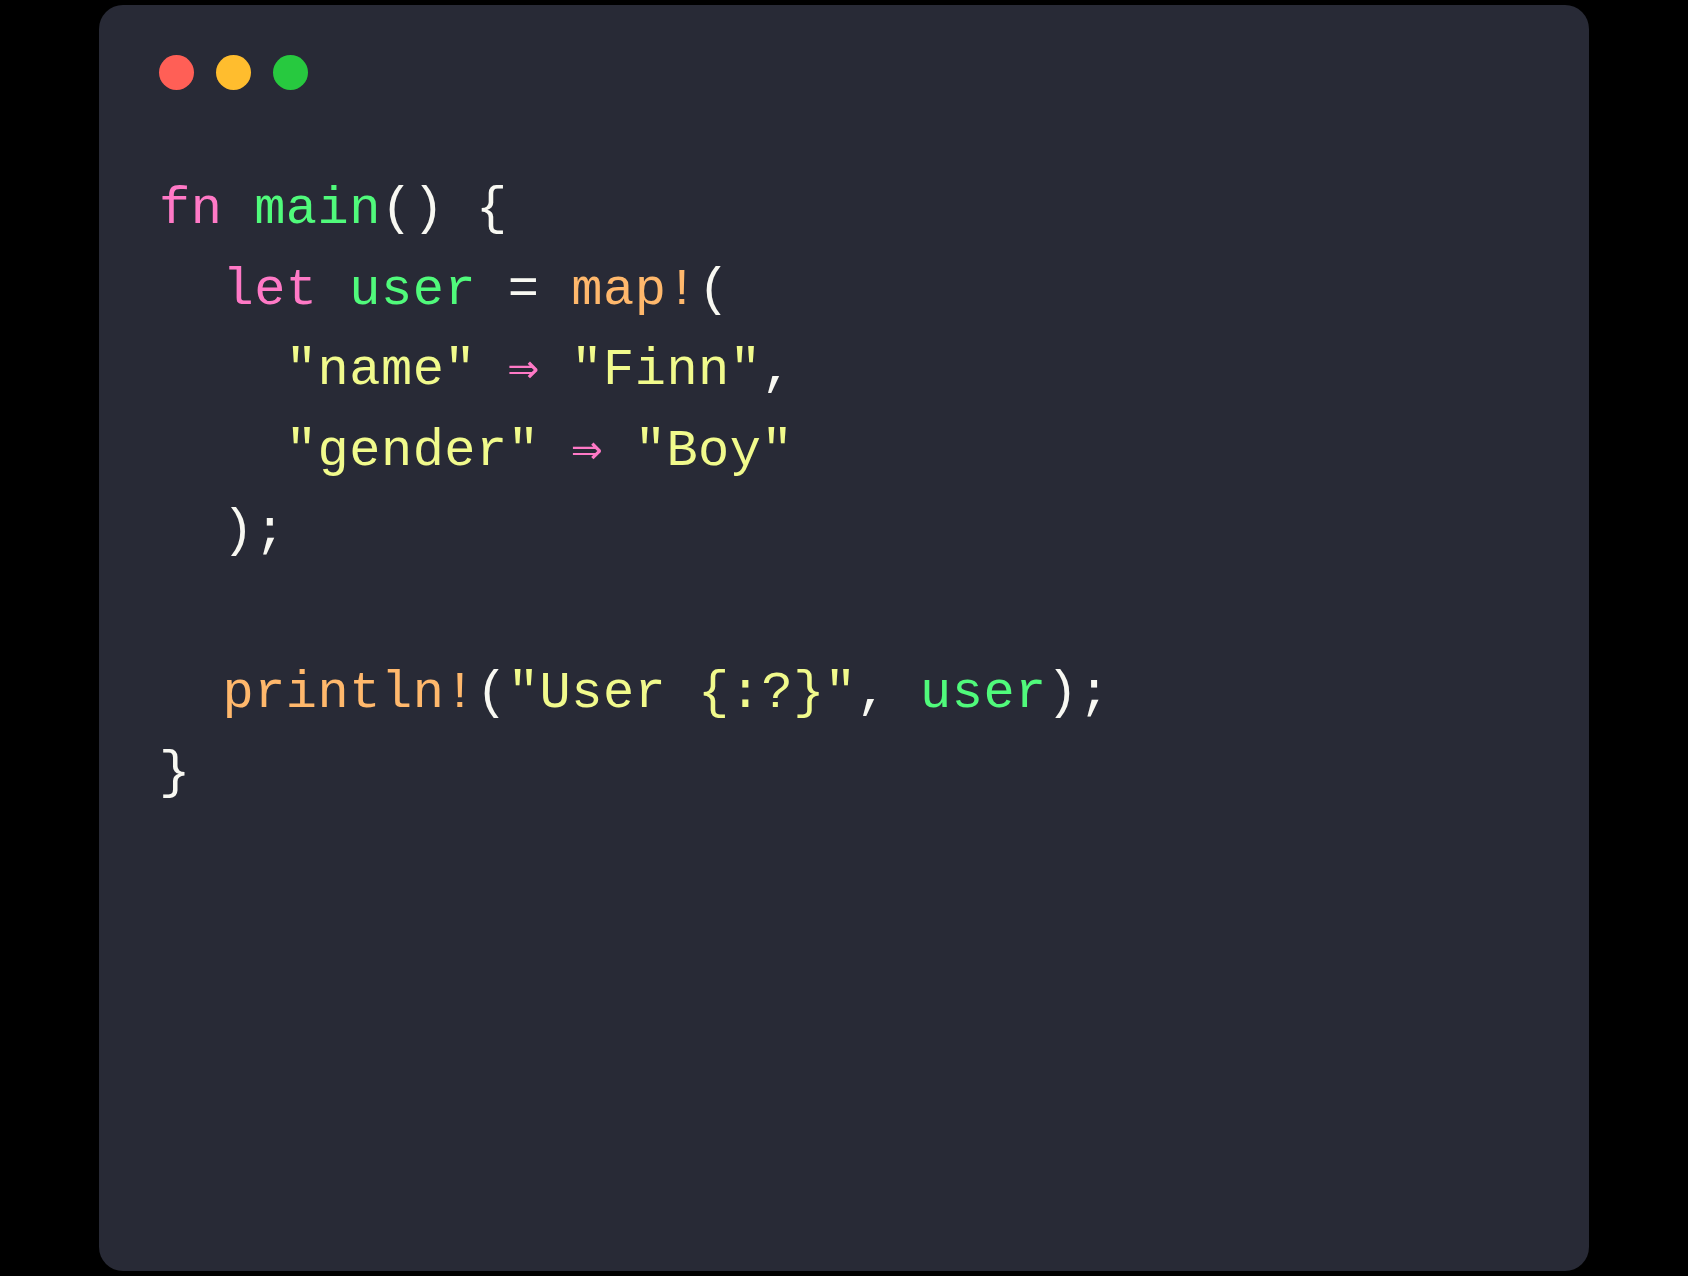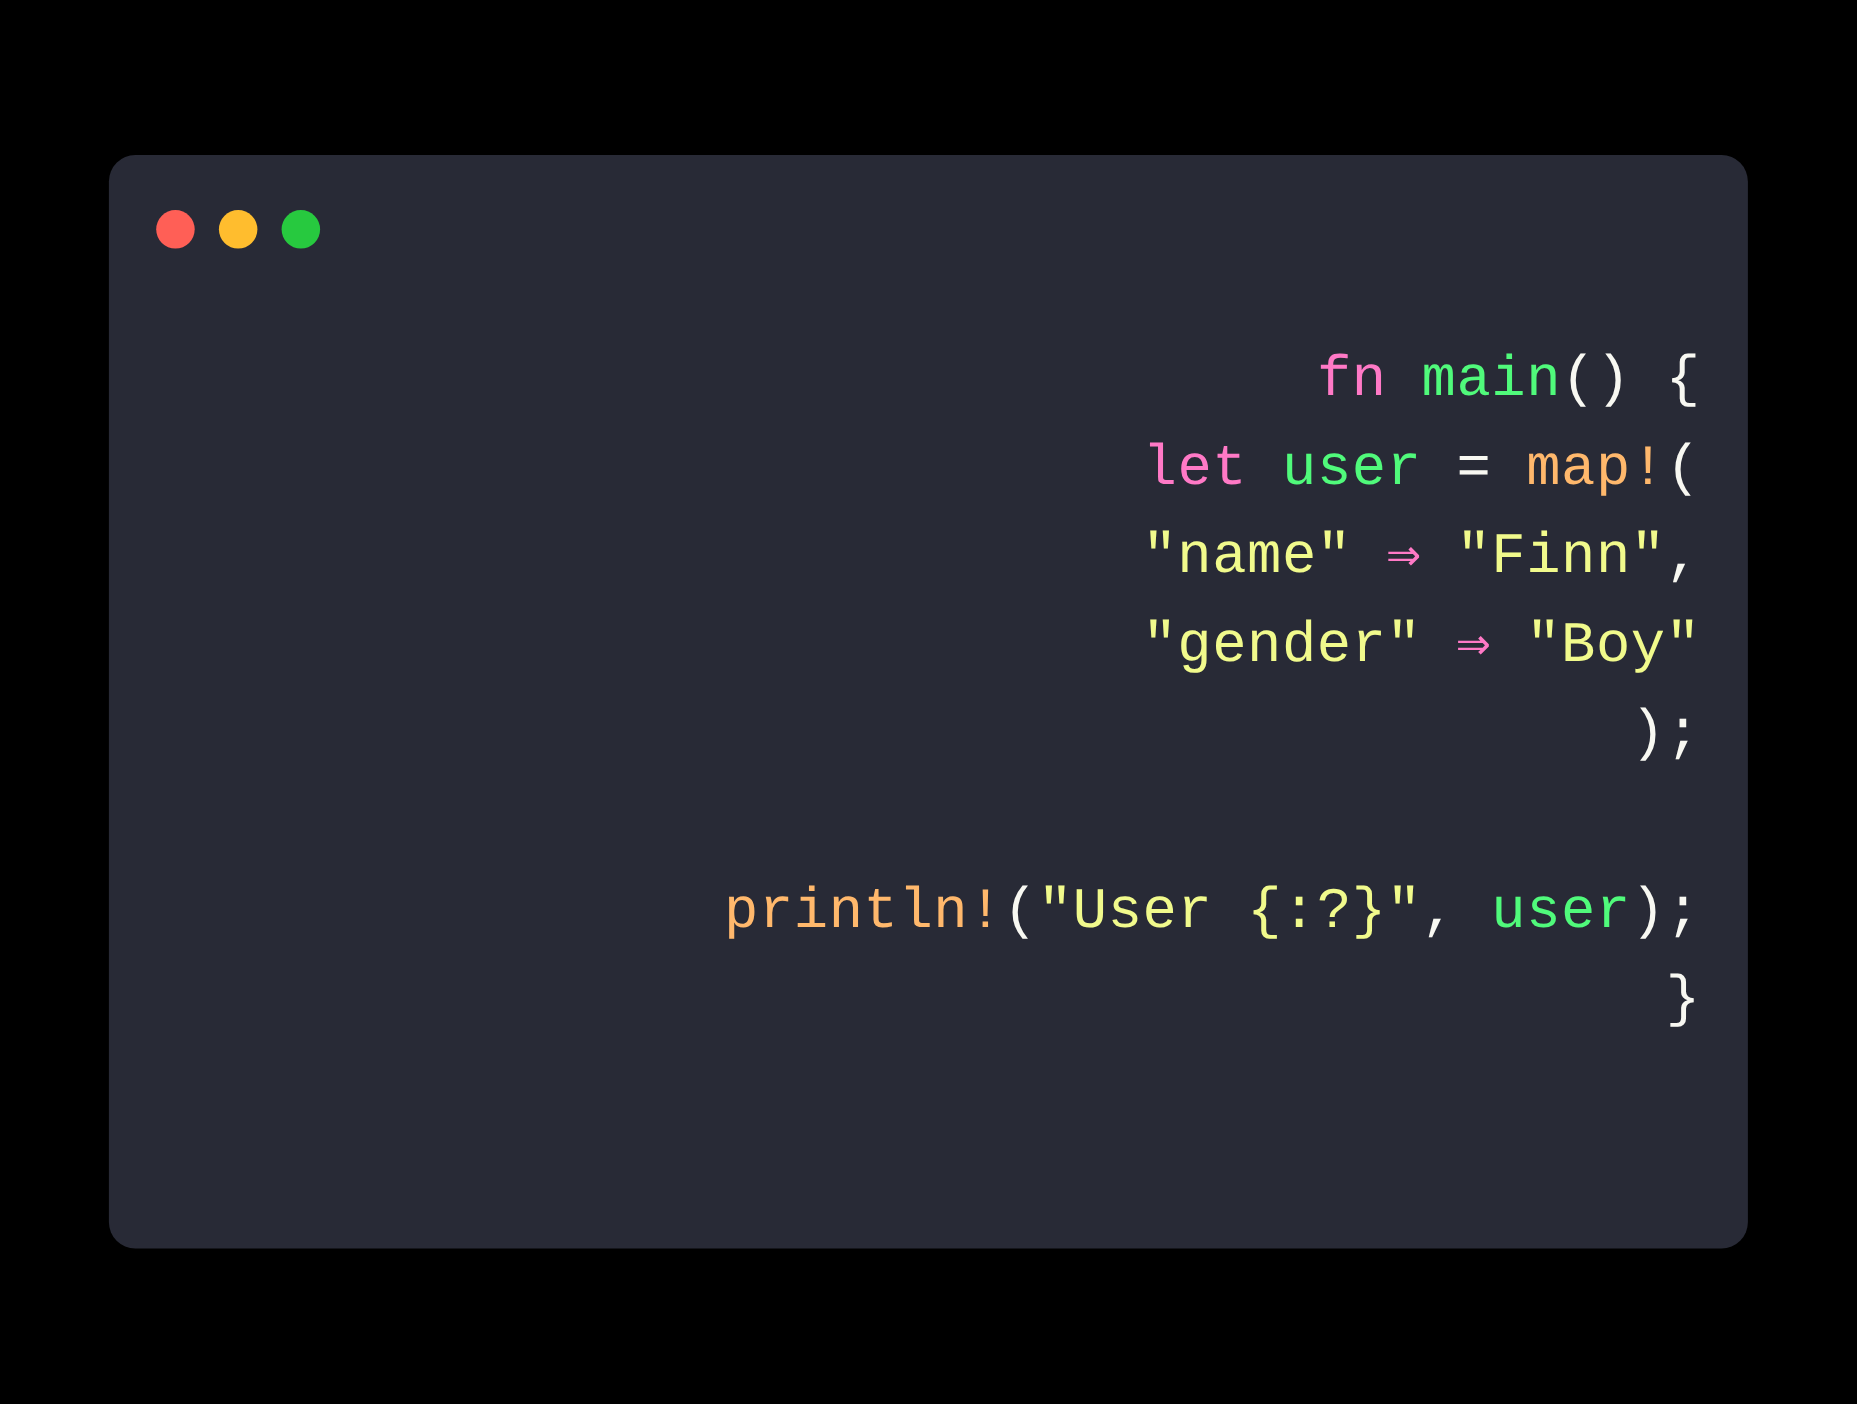--- a/index.html
+++ b/index.html
@@ -15,24 +15,23 @@
       display: flex;
       align-items: center;
       justify-content: center;
       font-family: 'SF Mono', 'Monaco', 'Menlo', 'Consolas', 'Courier New', monospace;
     }
 
     .window {
       background: #282a36;
       border-radius: 24px;
       width: 1490px;
-      height: 994px;
-      padding: 50px 43px;
+      height: 1266px;
+      padding: 50px 60px;
       position: relative;
-      text-align: right;
     }
 
     .traffic-lights {
       display: flex;
       gap: 22px;
       margin-bottom: 80px;
     }
 
     .traffic-light {
       width: 35px;

